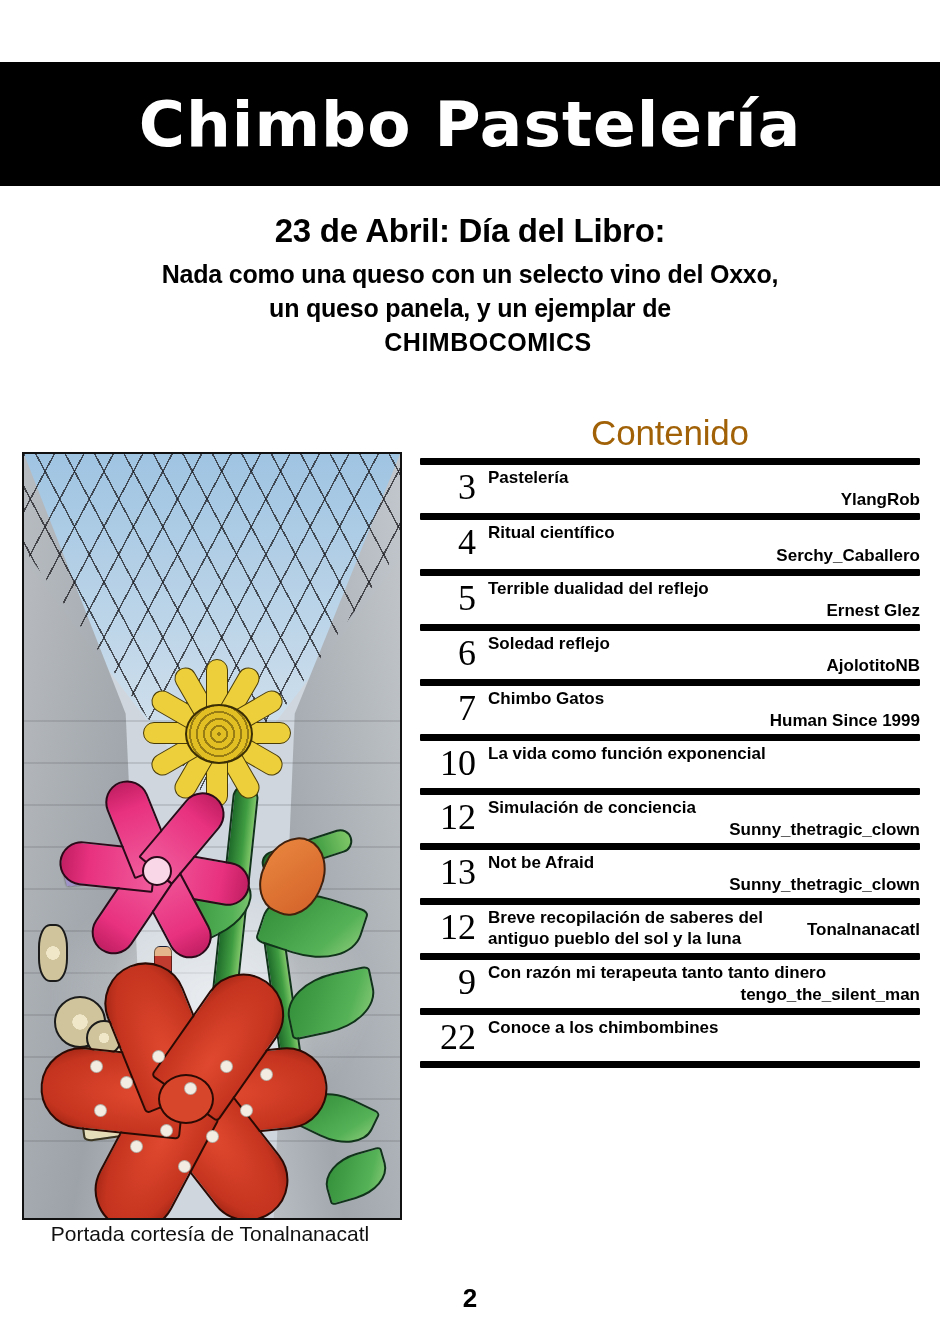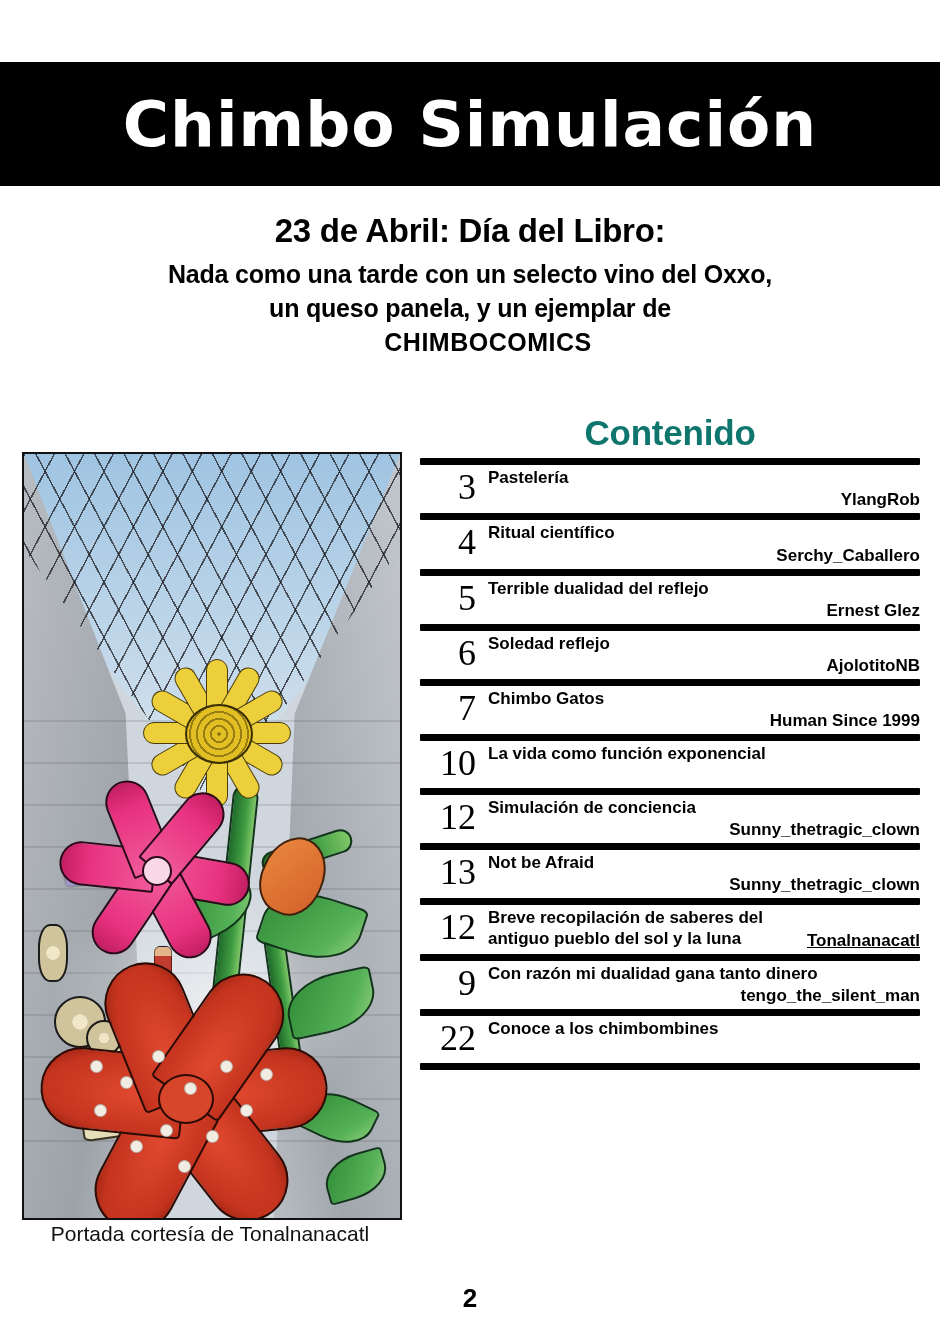--- a/index.html
+++ b/index.html
@@ -269,23 +269,23 @@
   }
 
   
   .contents-title {
     position: absolute;
     left: 420px;
     top: 413px;
     width: 500px;
     text-align: center;
     font-family: "Liberation Sans", sans-serif;
-    font-weight: bold;
+    font-weight: normal;
     font-size: 35px;
-    color: #0f766e;
+    color: #a16207;
     letter-spacing: -0.2px;
   }
   .toc {
     position: absolute;
     left: 420px;
     top: 458px;
     width: 500px;
   }
   .rule {
     height: 7px;
@@ -329,44 +329,44 @@
     text-align: right;
     margin-top: 2px;
   }
   .toc-row.two-line .toc-body {
     display: flex;
     align-items: flex-start;
     justify-content: space-between;
     gap: 10px;
   }
   .toc-row.two-line .toc-title { flex: 1 1 auto; }
-  .toc-row.two-line .toc-author { margin-top: 24px; white-space: nowrap; text-decoration: underline; }
+  .toc-row.two-line .toc-author { margin-top: 13px; white-space: nowrap; }
 
   .page-number {
     position: absolute;
     left: 0;
     top: 1283px;
     width: 940px;
     text-align: center;
     font-family: "Liberation Sans", sans-serif;
     font-weight: bold;
     font-size: 26px;
     color: #000;
   }
 </style>
 </head>
 <body>
 
 <div class="masthead">
-  <div class="masthead-title">Chimbo Simulación</div>
+  <div class="masthead-title">Chimbo Pastelería</div>
 </div>
 
 <div class="header-block">
   <div class="header-date">23 de Abril: Día del Libro:</div>
-  <div class="header-line">Nada como una tarde con un selecto vino del Oxxo,</div>
+  <div class="header-line">Nada como una queso con un selecto vino del Oxxo,</div>
   <div class="header-line">un queso panela, y un ejemplar de</div>
   <div class="header-line strong">CHIMBOCOMICS</div>
 </div>
 
 <div class="cover-wrap">
   <div class="cover-frame">
     <div class="sky"></div>
     <div class="wall-left"></div>
     <div class="wall-right"></div>
     <div class="floorlines"></div>
@@ -528,21 +528,21 @@
     <div class="toc-body">
       <div class="toc-title">Breve recopilación de saberes del antiguo pueblo del sol y la luna</div>
       <div class="toc-author">Tonalnanacatl</div>
     </div>
   </div>
 
   <div class="rule"></div>
   <div class="toc-row">
     <div class="toc-num">9</div>
     <div class="toc-body">
-      <div class="toc-title">Con razón mi dualidad gana tanto dinero</div>
+      <div class="toc-title">Con razón mi terapeuta tanto tanto dinero</div>
       <div class="toc-author">tengo_the_silent_man</div>
     </div>
   </div>
 
   <div class="rule"></div>
   <div class="toc-row">
     <div class="toc-num">22</div>
     <div class="toc-body">
       <div class="toc-title">Conoce a los chimbombines</div>
       <div class="toc-author"></div>

